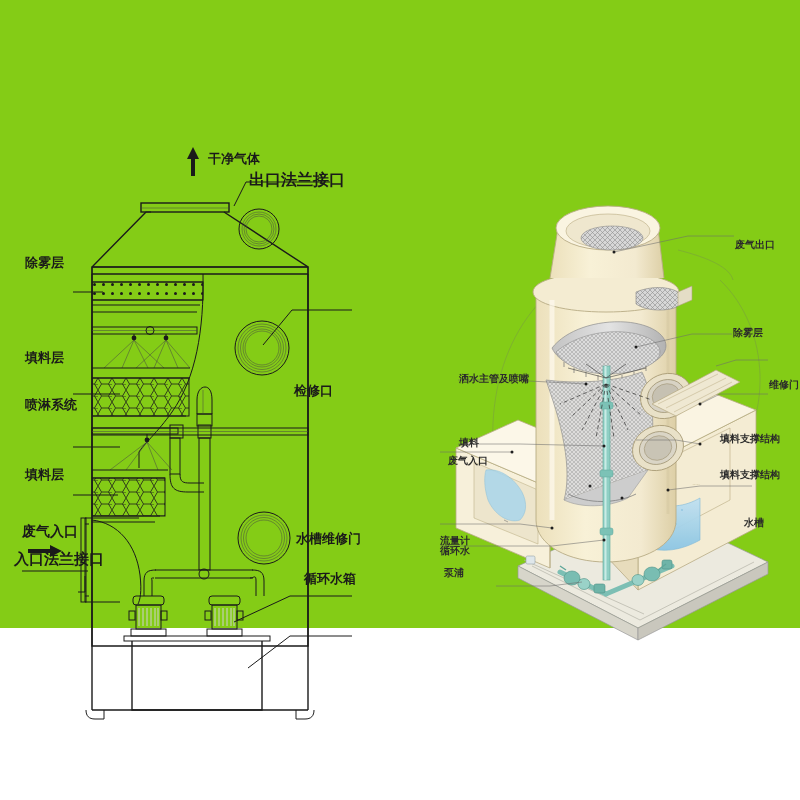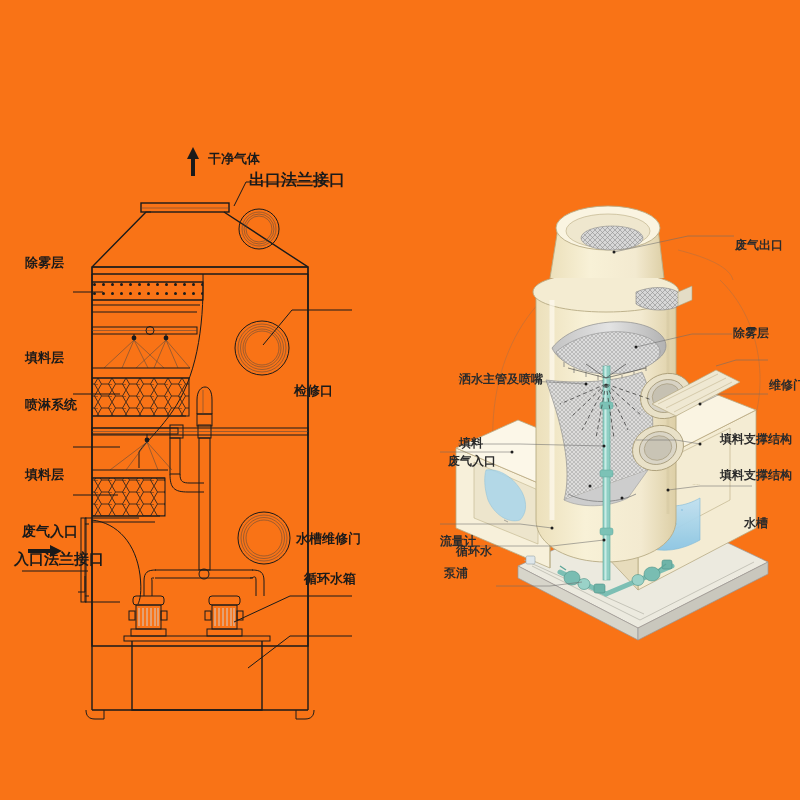--- a/index.html
+++ b/index.html
@@ -1,20 +1,20 @@
 <!DOCTYPE html>
 <html><head>
 <meta charset="utf-8">
 <style>
   html,body{margin:0;padding:0;background:#ffffff;}
   body{width:800px;height:800px;overflow:hidden;font-family:"DejaVu Sans","Liberation Sans",sans-serif;}
-  #stage{position:relative;width:800px;height:800px;background:#f97316;}
+  #stage{position:relative;width:800px;height:628px;background:#84cc16;}
   .lbl{position:absolute;font-weight:bold;color:#1a1a1a;white-space:nowrap;line-height:1;}
   .lbl-l{font-size:13px;}
-  .lbl-r{font-size:12px;font-weight:bold;color:#2b2b2b;font-family:Liberation Mono, monospace;}
+  .lbl-r{font-size:10px;font-weight:bold;color:#2b2b2b;}
   svg{display:block;}
   .ln{stroke:#1a1a1a;stroke-width:1;fill:none;}
   .ln2{stroke:#1a1a1a;stroke-width:1.4;fill:none;}
   .thin{stroke:#444;stroke-width:.5;fill:none;}
   .rln{stroke:#6d6d6d;stroke-width:.55;fill:none;}
 </style>
 </head>
 <body>
 
 <div id="stage">
@@ -418,17 +418,17 @@
 
   <div class="lbl lbl-r" style="left:735px;top:240px">废气出口</div>
   <div class="lbl lbl-r" style="left:733px;top:328px">除雾层</div>
   <div class="lbl lbl-r" style="left:459px;top:374px">洒水主管及喷嘴</div>
   <div class="lbl lbl-r" style="left:769px;top:380px">维修门</div>
   <div class="lbl lbl-r" style="left:459px;top:438px">填料</div>
   <div class="lbl lbl-r" style="left:720px;top:434px">填料支撑结构</div>
   <div class="lbl lbl-r" style="left:720px;top:470px">填料支撑结构</div>
   <div class="lbl lbl-r" style="left:448px;top:456px">废气入口</div>
   <div class="lbl lbl-r" style="left:440px;top:536px">流量计</div>
-  <div class="lbl lbl-r" style="left:456px;top:546px">循环水</div>
+  <div class="lbl lbl-r" style="left:440px;top:546px">循环水</div>
   <div class="lbl lbl-r" style="left:744px;top:518px">水槽</div>
   <div class="lbl lbl-r" style="left:444px;top:568px">泵浦</div>
 
 </div>
 
 </body></html>

